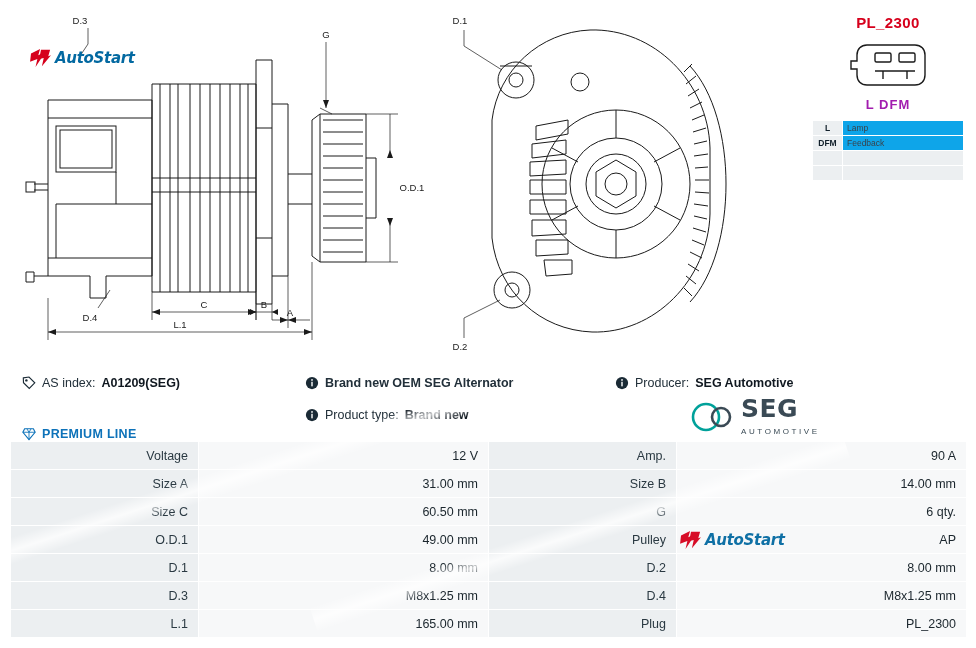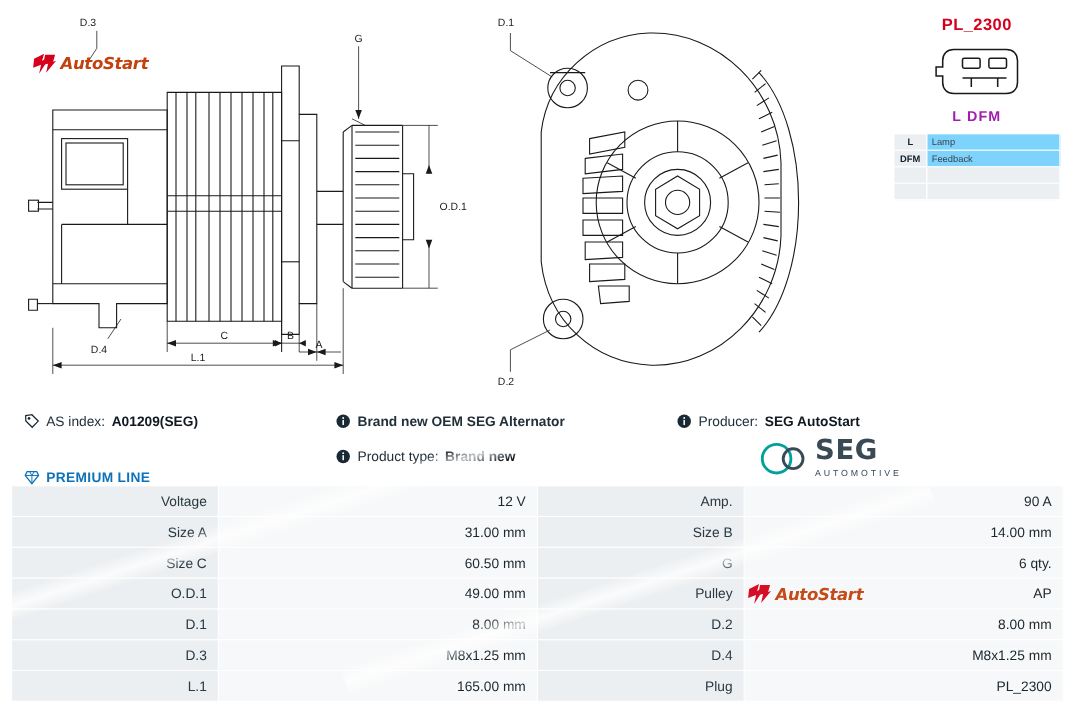--- a/index.html
+++ b/index.html
@@ -33,21 +33,21 @@
   }
   .aslogo .bolt {
     width: 22px; height: 20px;
     flex: 0 0 auto;
   }
   .aslogo .astext {
     font-family: "DejaVu Sans", sans-serif;
     font-weight: bold;
     font-style: italic;
     font-size: 15px;
-    color: #c2410c;
+    color: #0369a1;
     letter-spacing: -0.3px;
   }
 
   #logo-main {
     position: absolute;
     left: 30px; top: 48px;
   }
 
   
   #plugpanel {
@@ -85,21 +85,21 @@
     height: 15px;
   }
   #pintable td.pin {
     width: 30px;
     text-align: center;
     font-weight: bold;
     color: #12202b;
   }
   #pintable td.desc {
     color: #39434b;
-    background: #7dd3fc;
+    background: #0ea5e9;
   }
   #pintable tr.empty td { background: #eceff1; }
 
   
   #inforows {
     position: absolute;
     left: 0; top: 368px;
     width: 976px; height: 72px;
   }
   .infocell {
@@ -448,21 +448,21 @@
 
     <div class="infocell" style="left:615px; top:8px;">
       <span class="ico">
         <svg width="14" height="14" viewBox="0 0 16 16">
           <circle cx="8" cy="8" r="7" fill="#1a2a35"></circle>
           <rect x="7.2" y="6.6" width="1.6" height="5.2" fill="#ffffff"></rect>
           <circle cx="8" cy="4.5" r="1" fill="#ffffff"></circle>
         </svg>
       </span>
       <span>Producer:</span>
-      <b>SEG AutoStart</b>
+      <b>SEG Automotive</b>
     </div>
 
     <div class="infocell" style="left:22px; top:40px;margin-top:19px;">
       <span class="ico">
         <svg width="14" height="14" viewBox="0 0 16 16">
           <path d="M3,2 L13,2 L15,6 L8,14.5 L1,6 Z" fill="none" stroke="#0d72b9" stroke-width="1.3"></path>
           <path d="M1,6 L15,6 M5.6,2 L8,6 L10.4,2 M8,6 L8,14.5" fill="none" stroke="#0d72b9" stroke-width="1"></path>
         </svg>
       </span>
       <span class="premium">PREMIUM LINE</span>

